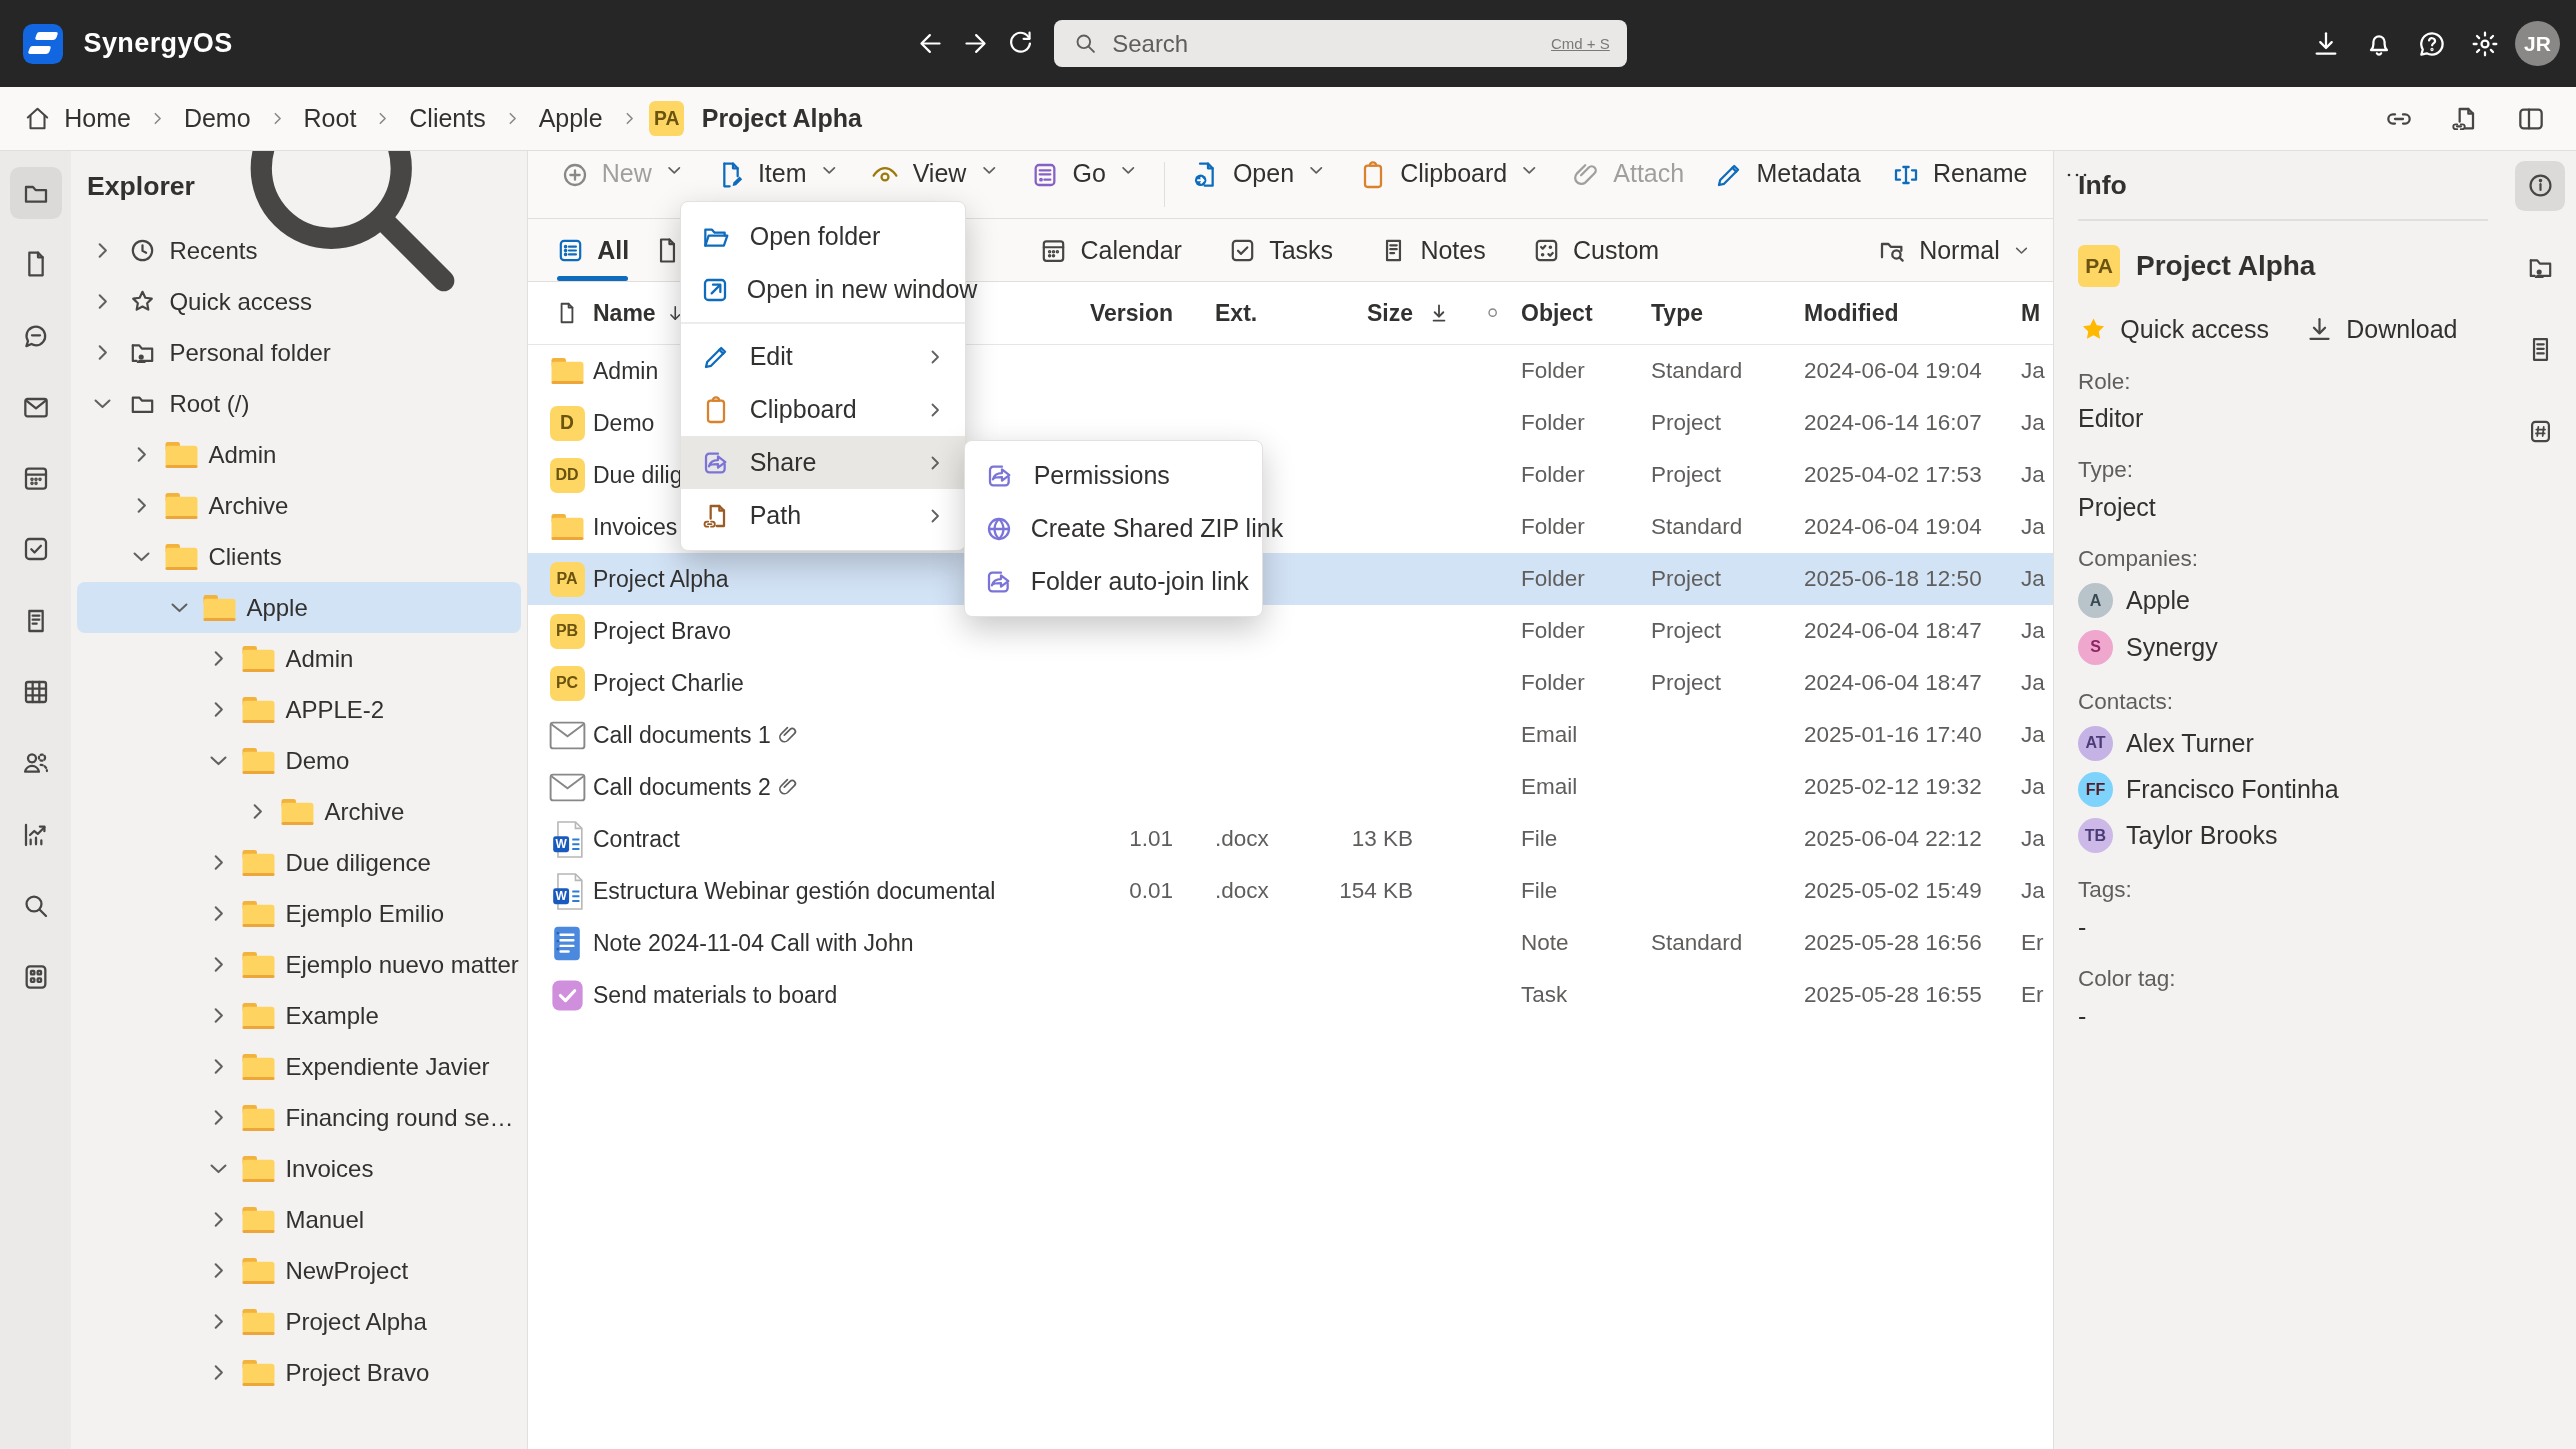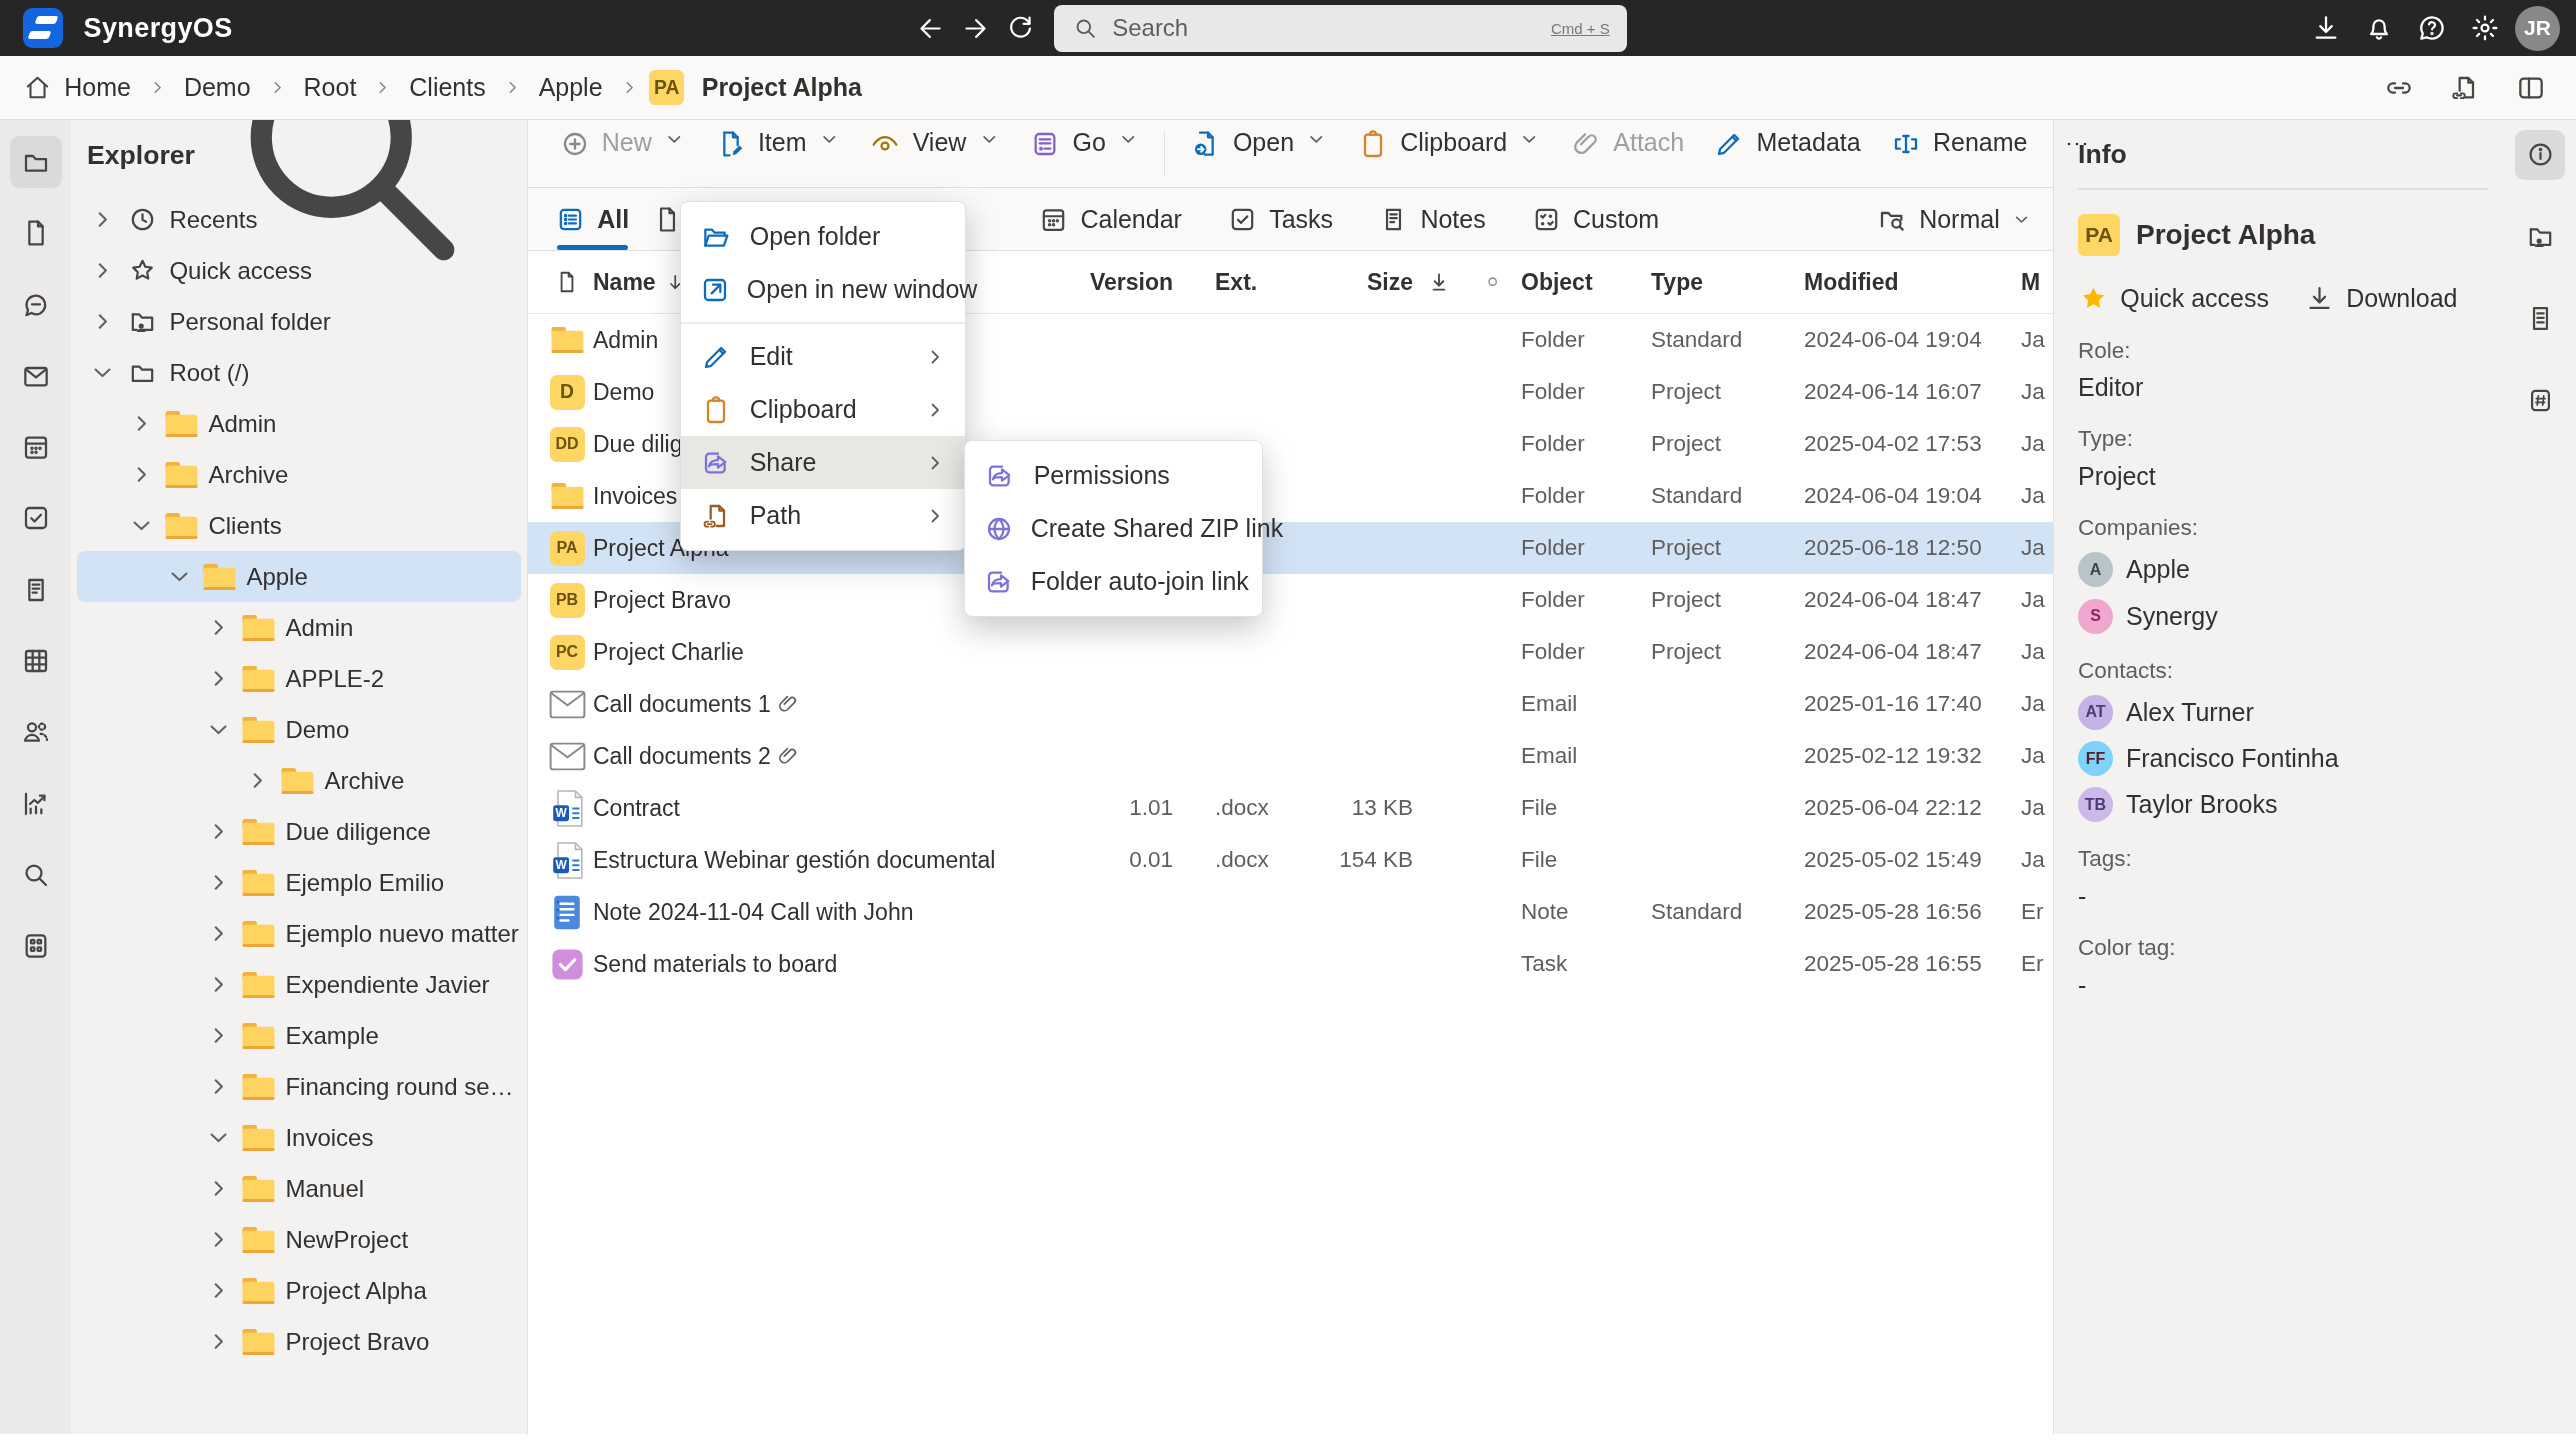--- a/index.html
+++ b/index.html
@@ -10,21 +10,21 @@
     --brown:#9a5b24; --wordblue:#185abd; --noteblue:#4a89dd; --taskpink:#cf8fdd;
   }
   *{box-sizing:border-box; margin:0; padding:0;}
   html,body{margin:0;padding:0;background:#888;}
   body{font-family:"Liberation Sans","DejaVu Sans",sans-serif; color:var(--text);}
   .app{position:relative; width:2576px; height:1449px; background:#fff; overflow:hidden;}
   svg{display:block;}
   .ic{flex:none;}
 
   
-  .topbar{height:56px; background:var(--topbar); display:flex; align-items:center; color:#fff;}
+  .topbar{height:87px; background:var(--topbar); display:flex; align-items:center; color:#fff;}
   .logo{width:40px;height:40px;border-radius:9.7px;background:#1267e0;margin-left:22.5px;position:relative;flex:none;}
   .logo i{position:absolute;left:9.7px;width:21px;height:8px;background:#fff;border-radius:2.4px;transform:skewX(-18deg);}
   .logo i:nth-child(1){top:8px;left:13px;}
   .logo i:nth-child(2){top:22.5px;left:6.4px;}
   .apptitle{font-size:27px;font-weight:700;margin-left:21px;letter-spacing:0.4px;}
   .nav-ic{width:45px;height:45px;display:flex;align-items:center;justify-content:center;color:#fff;cursor:pointer;flex:none;}
   .searchbox{width:573px;height:47px;background:#e9e8e7;border-radius:8px;display:flex;align-items:center;color:#5f5e5d;margin-left:11.3px;padding:0 17.7px;}
   .searchbox .ph{font-size:24px;margin-left:13px;flex:1;}
   .searchbox .kbd{font-size:15px;color:#7a7977;text-decoration:underline;}
   .topright{margin-left:auto;display:flex;align-items:center;gap:8px;margin-right:16px;}
@@ -622,36 +622,36 @@
                 <path d="M9.5 6.5 15 12l-5.5 5.5"></path>
               </svg>
             </span>
     <span class="tico">
               <svg class="folderic" viewBox="0 0 48 42">
                 <rect x="3" y="4" width="19" height="12" rx="3" fill="#f2b23c"></rect>
                 <rect x="3" y="9" width="42" height="29" rx="4" fill="#ffd35f"></rect>
                 <rect x="3" y="34" width="42" height="4" rx="2" fill="#eda63a"></rect>
               </svg>
             </span>
+    <span class="tlabel">Example</span>
+          </div>
+          <div class="trow " style="padding-left:128px">
+    <span class="tchev">
+              <svg width="100%" height="100%" viewBox="0 0 24 24" fill="none" stroke="currentColor" stroke-width="1.8" stroke-linecap="round" stroke-linejoin="round">
+                <path d="M9.5 6.5 15 12l-5.5 5.5"></path>
+              </svg>
+            </span>
+    <span class="tico">
+              <svg class="folderic" viewBox="0 0 48 42">
+                <rect x="3" y="4" width="19" height="12" rx="3" fill="#f2b23c"></rect>
+                <rect x="3" y="9" width="42" height="29" rx="4" fill="#ffd35f"></rect>
+                <rect x="3" y="34" width="42" height="4" rx="2" fill="#eda63a"></rect>
+              </svg>
+            </span>
     <span class="tlabel">Expendiente Javier</span>
-          </div>
-          <div class="trow " style="padding-left:128px">
-    <span class="tchev">
-              <svg width="100%" height="100%" viewBox="0 0 24 24" fill="none" stroke="currentColor" stroke-width="1.8" stroke-linecap="round" stroke-linejoin="round">
-                <path d="M9.5 6.5 15 12l-5.5 5.5"></path>
-              </svg>
-            </span>
-    <span class="tico">
-              <svg class="folderic" viewBox="0 0 48 42">
-                <rect x="3" y="4" width="19" height="12" rx="3" fill="#f2b23c"></rect>
-                <rect x="3" y="9" width="42" height="29" rx="4" fill="#ffd35f"></rect>
-                <rect x="3" y="34" width="42" height="4" rx="2" fill="#eda63a"></rect>
-              </svg>
-            </span>
-    <span class="tlabel">Example</span>
           </div>
           <div class="trow " style="padding-left:128px">
     <span class="tchev">
               <svg width="100%" height="100%" viewBox="0 0 24 24" fill="none" stroke="currentColor" stroke-width="1.8" stroke-linecap="round" stroke-linejoin="round">
                 <path d="M9.5 6.5 15 12l-5.5 5.5"></path>
               </svg>
             </span>
     <span class="tico">
               <svg class="folderic" viewBox="0 0 48 42">
                 <rect x="3" y="4" width="19" height="12" rx="3" fill="#f2b23c"></rect>

